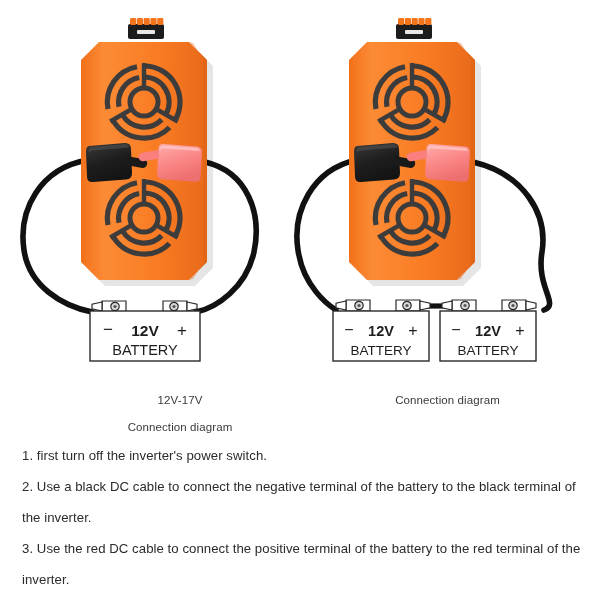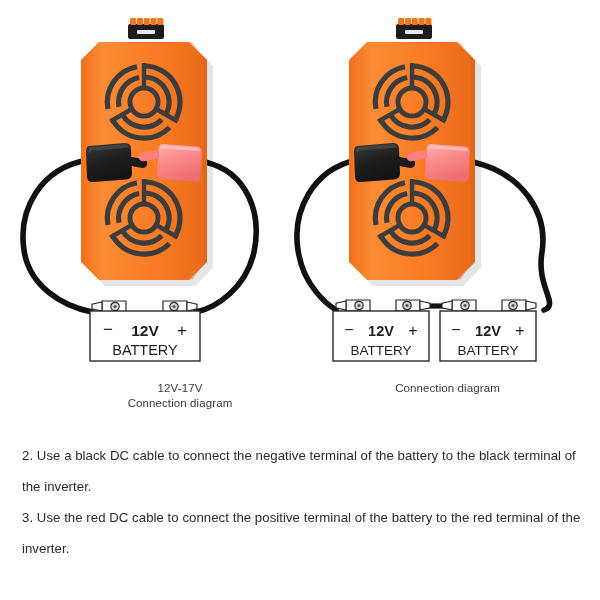--- a/index.html
+++ b/index.html
@@ -43,21 +43,21 @@
   
   .caption {
     position: absolute;
     text-align: center;
     font-size: 11.5px;
     line-height: 15px;
     color: #3a3a3a;
     letter-spacing: 0.1px;
     white-space: nowrap;
   }
-  .caption .cap-line { display: block; }
+  .caption .cap-line { display: block; margin-top: 12px; }
   #caption-left  { left: 75px;  top: 381px; width: 210px; }
   #caption-right { left: 340px; top: 381px; width: 215px; }
 
   
   .instructions {
     position: absolute;
     left: 22px;
     top: 440px;
     width: 562px;
     font-size: 13.2px;
@@ -242,17 +242,18 @@
 
   <div class="caption" id="caption-left">
     <span class="cap-line">12V-17V</span>
     <span class="cap-line">Connection diagram</span>
   </div>
   <div class="caption" id="caption-right">
     <span class="cap-line">Connection diagram</span>
   </div>
 
   <div class="instructions">
+    <div class="step">1. first turn off the inverter's power switch.</div>
     <div class="step">2. Use a black DC cable to connect the negative terminal of the battery to the black terminal of the inverter.</div>
     <div class="step">3. Use the red DC cable to connect the positive terminal of the battery to the red terminal of the inverter.</div>
   </div>
 
 </div>
 
 </body></html>

